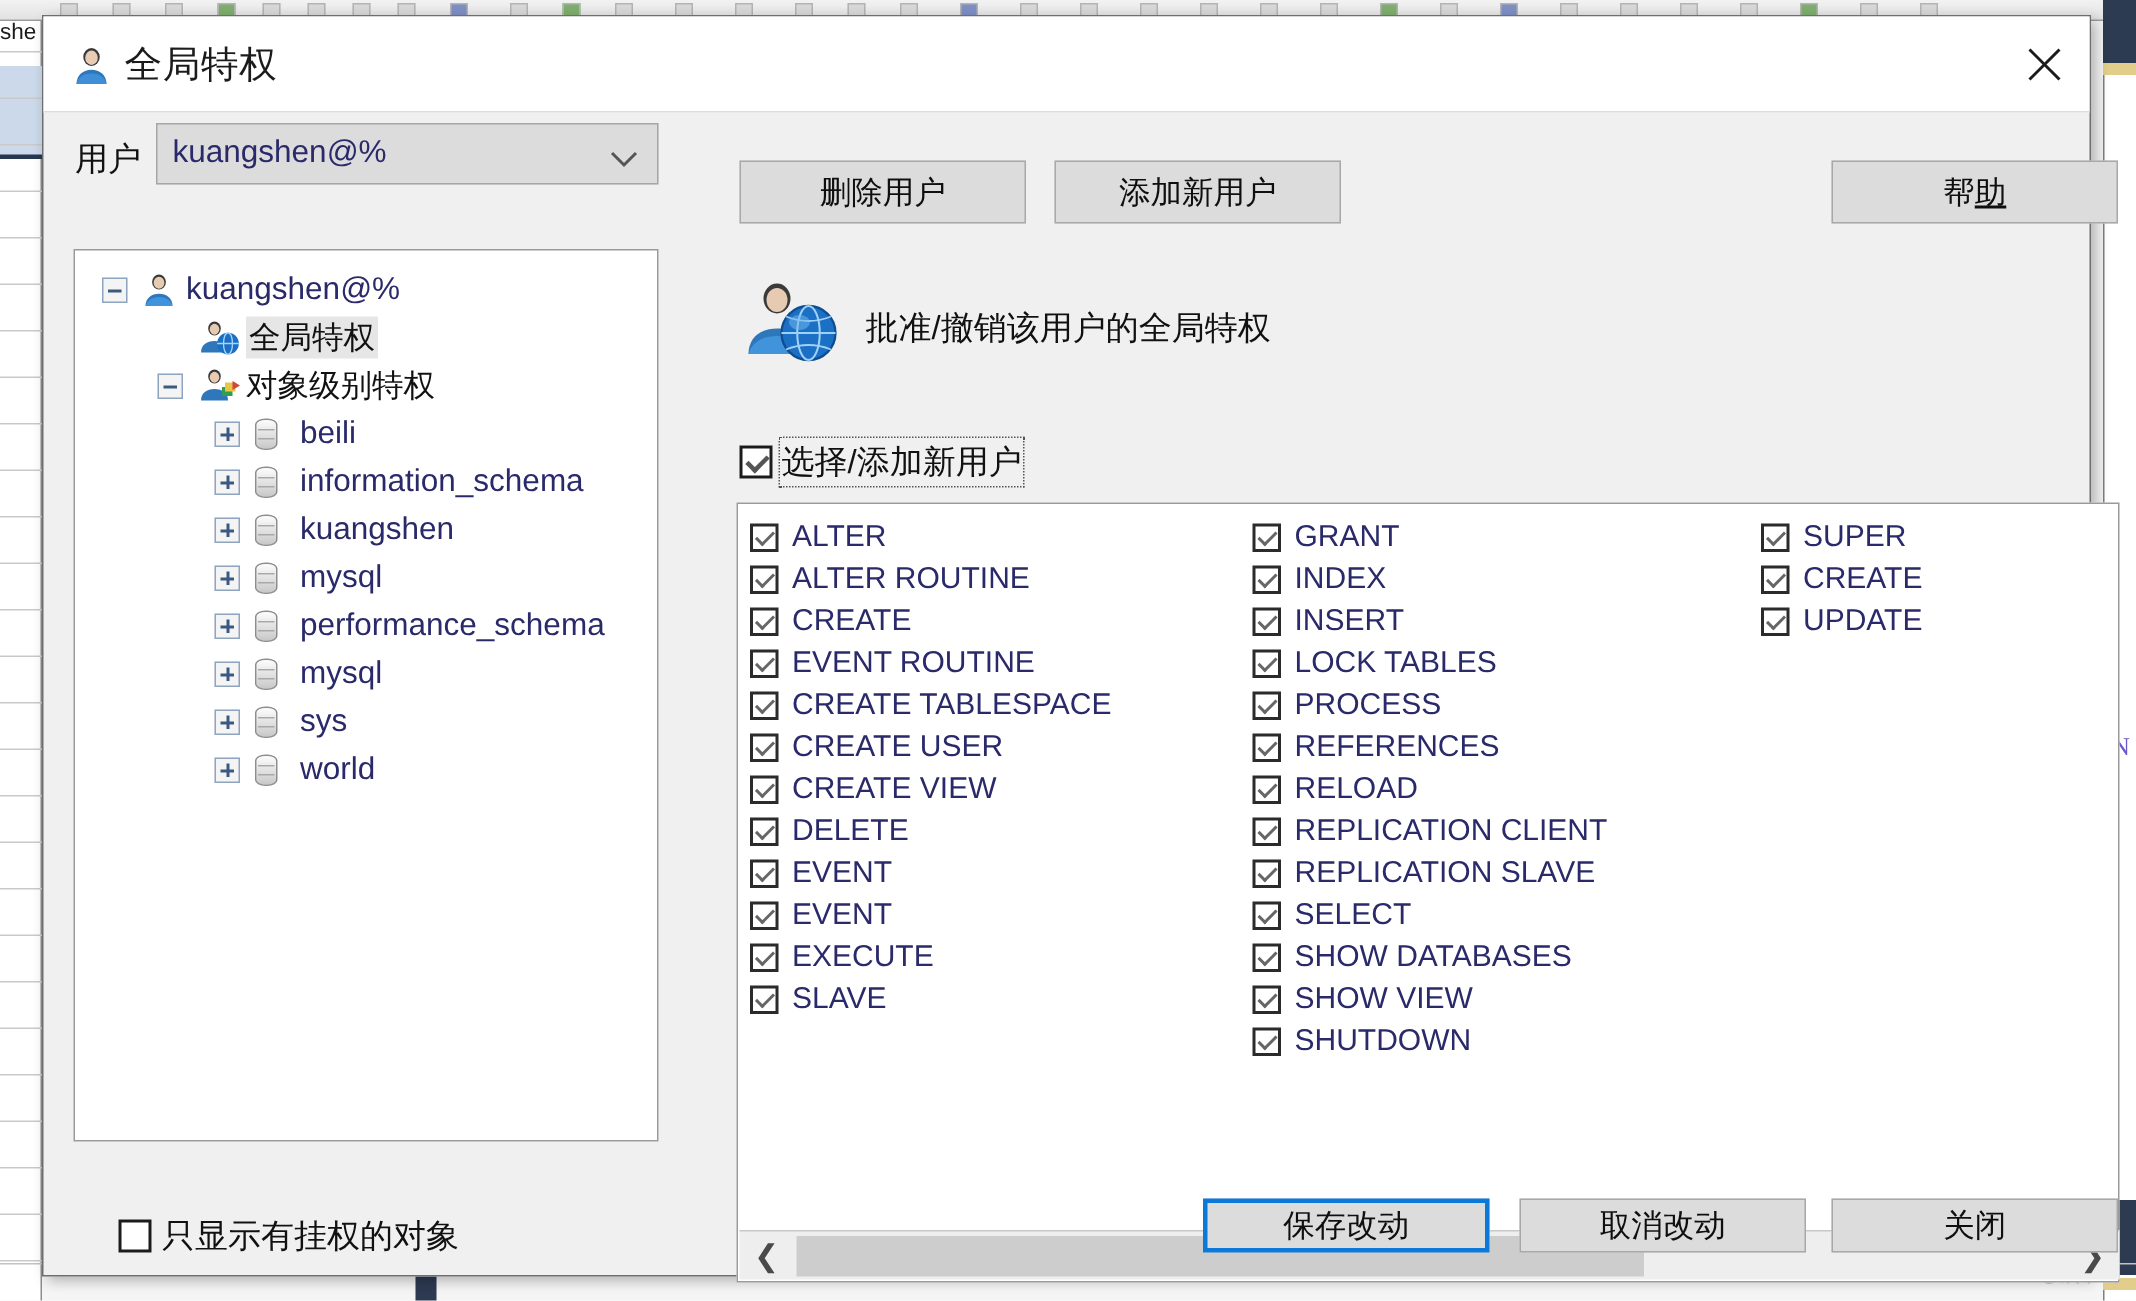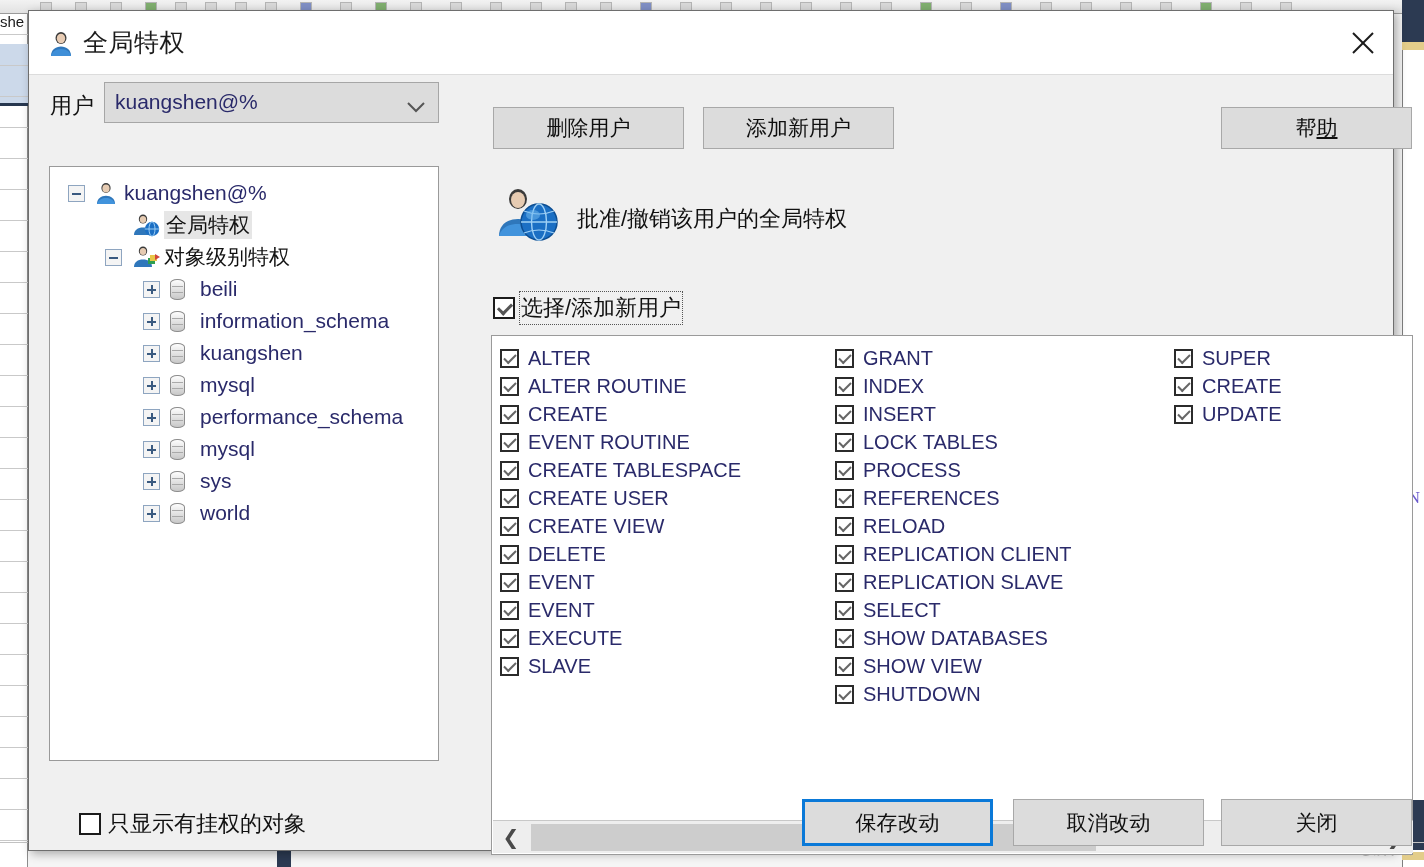--- a/index.html
+++ b/index.html
@@ -231,21 +231,21 @@
   }
 
   
   #footer-check {
     position: absolute; left: 50px; top: 798px;
     display: flex; align-items: center; gap: 7px; cursor: pointer;
   }
   #footer-check-label { font-size: 22px; color: #111; }
 
   .fbtn {
-    position: absolute; top: 788px; height: 47px;
+    position: absolute; top: 788px; height: 36px;
     background: #dcdcdc; border: 1px solid #a8a8a8;
     display: flex; align-items: center; justify-content: center;
     font-size: 21px; color: #0f0f0f; cursor: pointer;
   }
   #btn-save   { left: 773px; width: 191px; border: 3px solid #0a79d8; background: #dcdcdc; }
   #btn-cancel { left: 984px; width: 191px; }
   #btn-close  { left: 1192px; width: 191px; }
 </style>
 </head>
 <body>

